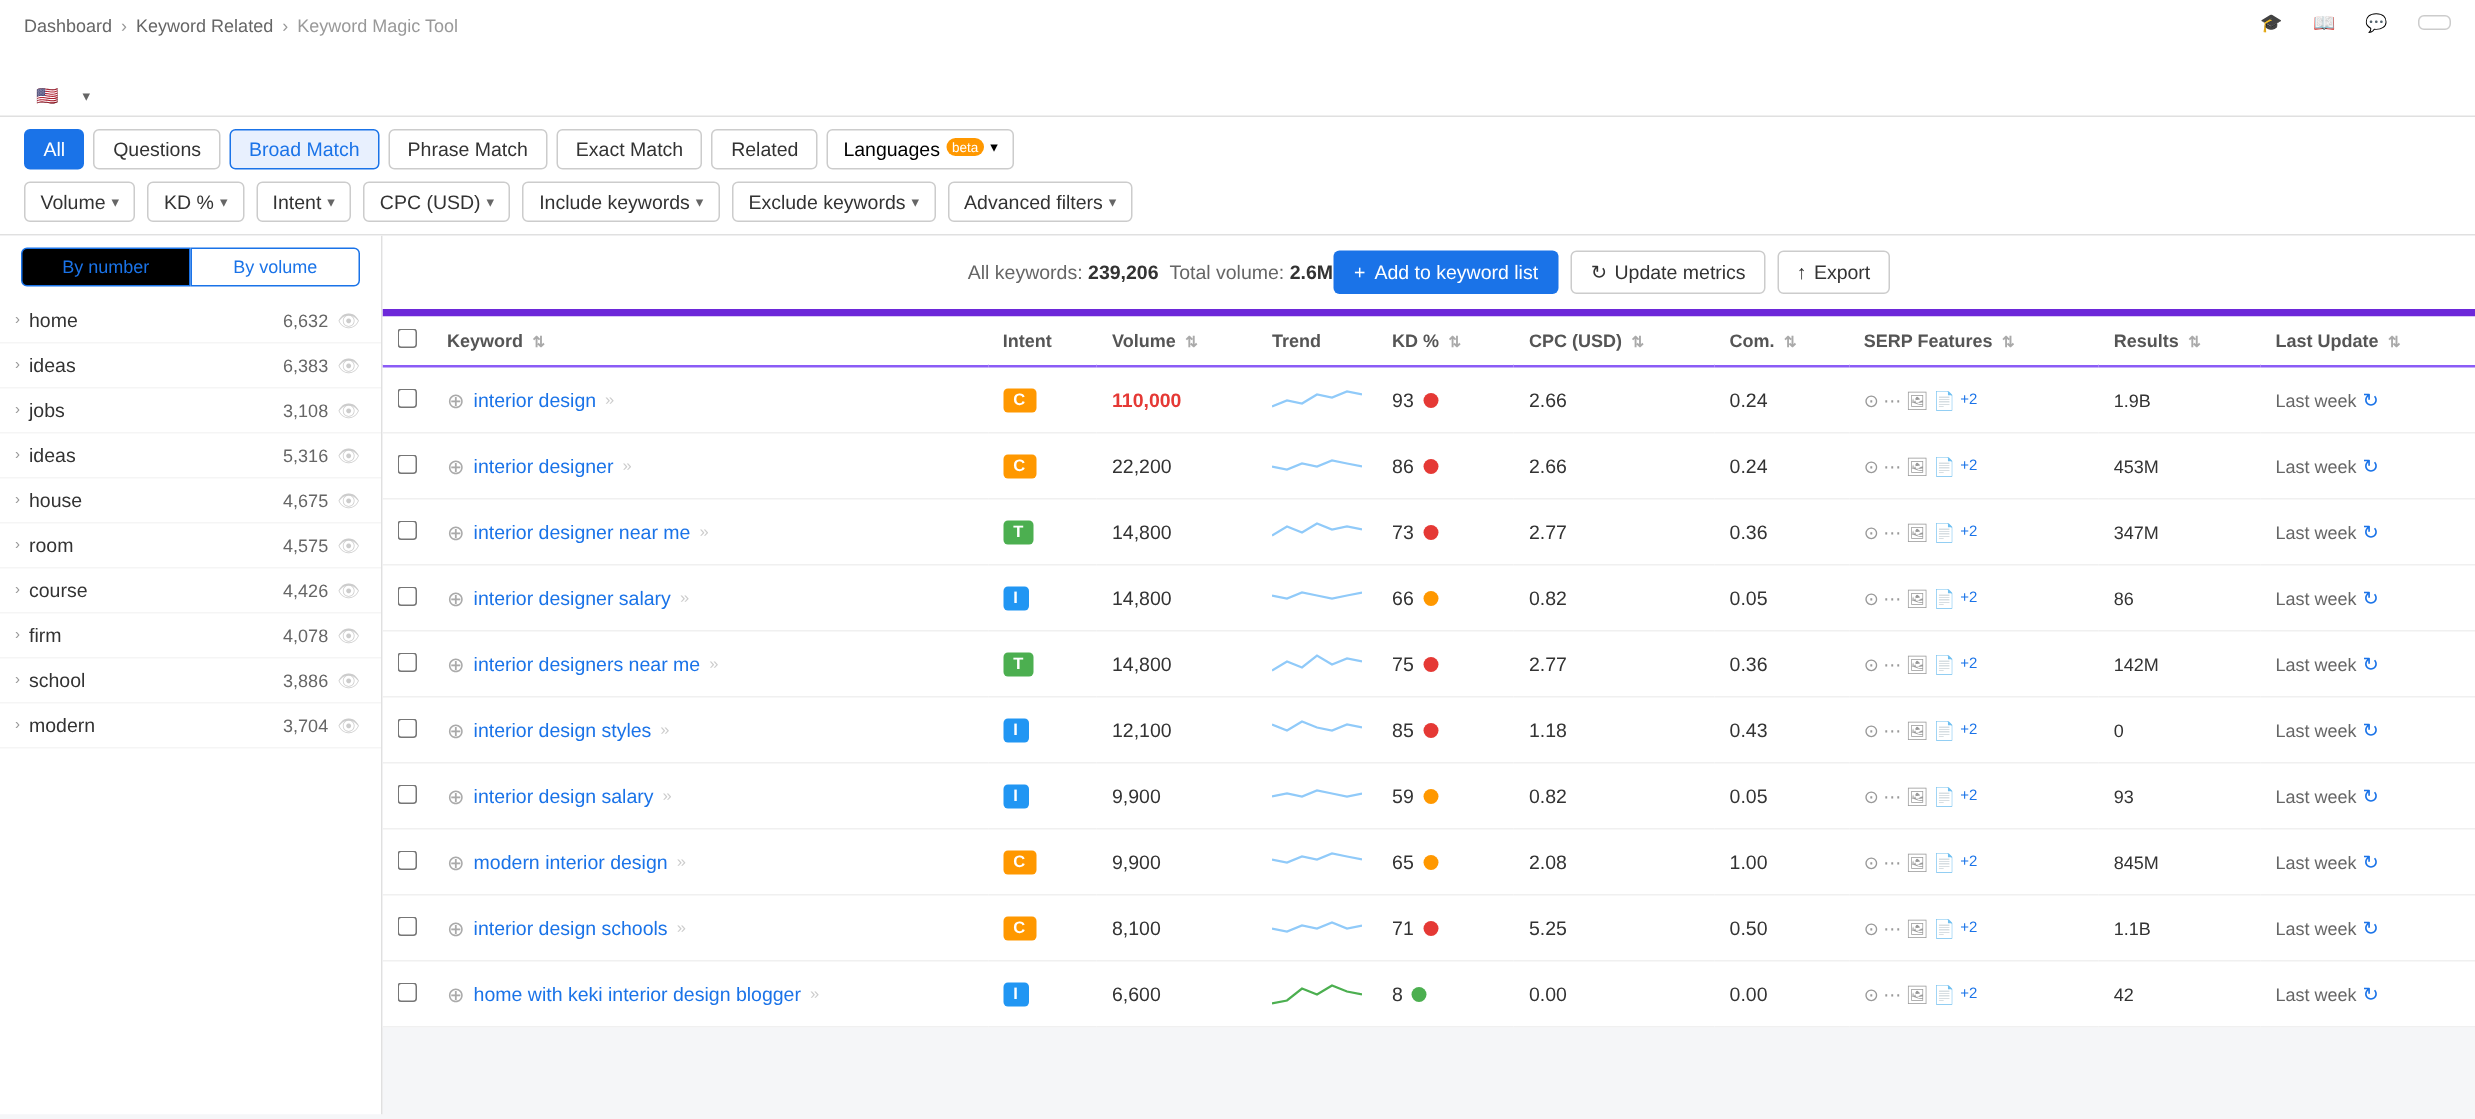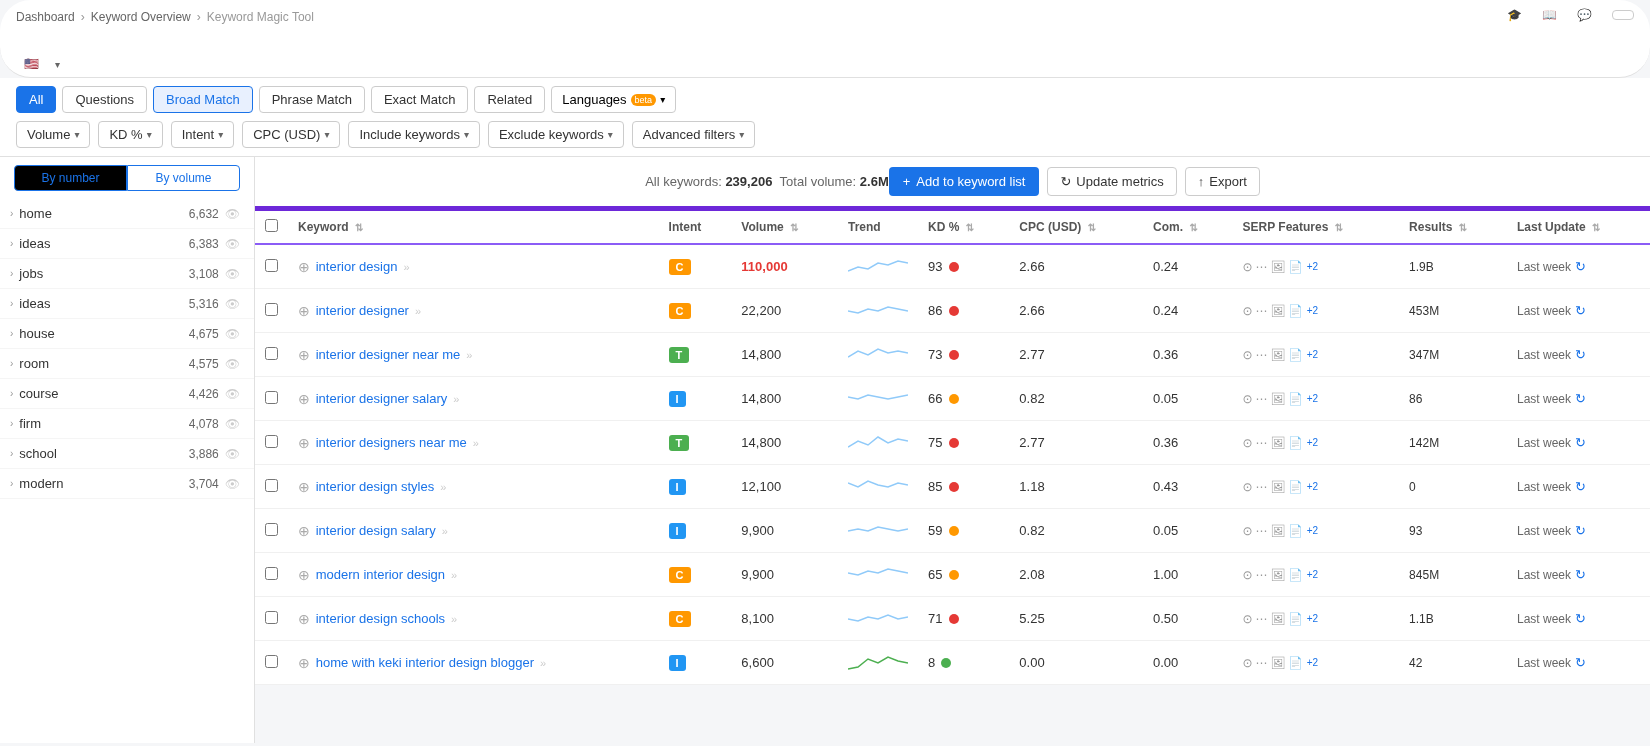--- a/index.html
+++ b/index.html
@@ -1,18 +1,18 @@
 <!DOCTYPE html>
 <html><head>
   <meta charset="utf-8">
   <style>
     * { box-sizing: border-box; margin: 0; padding: 0; }
     body { font-family: Arial, sans-serif; font-size: 13px; background: #f5f6f8; color: #333; }
 
-    .top-bar { background: #fff; border-bottom: 1px solid #e0e0e0; padding: 6px 16px 0 16px; border-radius: 31px; }
+    .top-bar { background: #fff; border-bottom: 1px solid #e0e0e0; padding: 6px 16px 0 16px; }
     .breadcrumb { font-size: 12px; color: #666; display: flex; align-items: center; gap: 6px; padding-top: 4px; }
     .breadcrumb a { color: #666; text-decoration: none; }
     .breadcrumb span { color: #999; }
     .top-right { position: absolute; top: 8px; right: 16px; display: flex; align-items: center; gap: 16px; font-size: 12px; }
     .top-right a { color: #2563eb; text-decoration: none; display: flex; align-items: center; gap: 4px; }
     .view-history-btn { border: 1px solid #ccc; background: #fff; padding: 4px 10px; border-radius: 4px; font-size: 12px; cursor: pointer; color: #333; }
 
     .page-title-row { display: flex; align-items: center; padding: 6px 0 4px 0; }
     .page-title { font-size: 20px; font-weight: 700; color: #1a1a1a; }
     .page-title span { font-weight: 400; color: #555; }
@@ -21,21 +21,21 @@
     .db-row a { color: #2563eb; text-decoration: none; display: flex; align-items: center; gap: 3px; }
 
     .filter-bar { background: #fff; border-bottom: 1px solid #e0e0e0; padding: 8px 16px; display: flex; flex-direction: column; gap: 8px; }
     .filter-row1 { display: flex; align-items: center; gap: 6px; flex-wrap: wrap; }
     .filter-row2 { display: flex; align-items: center; gap: 8px; flex-wrap: wrap; }
 
     .tab-btn { padding: 5px 12px; border-radius: 4px; border: 1px solid #ccc; background: #fff; cursor: pointer; font-size: 13px; color: #333; }
     .tab-btn.active { background: #1a73e8; color: #fff; border-color: #1a73e8; }
     .tab-btn.active-outline { background: #e8f0fe; color: #1a73e8; border-color: #1a73e8; }
 
-    .languages-btn { display: flex; align-items: center; gap: 4px; padding: 5px 10px; border-radius: 4px; border: 1px solid #ccc; background: #fff; cursor: pointer; font-size: 13px; }
+    .languages-btn { display: flex; align-items: flex-start; gap: 4px; padding: 5px 10px; border-radius: 4px; border: 1px solid #ccc; background: #fff; cursor: pointer; font-size: 13px; }
     .beta-badge { background: #ff9800; color: #fff; font-size: 9px; padding: 1px 4px; border-radius: 8px; }
 
     .dropdown-btn { display: flex; align-items: center; gap: 4px; padding: 5px 10px; border-radius: 4px; border: 1px solid #ccc; background: #fff; cursor: pointer; font-size: 13px; color: #333; }
     .dropdown-btn .chevron { font-size: 10px; color: #666; }
 
     .main-content { display: flex; height: calc(100vh - 160px); overflow: hidden; }
 
     .sidebar { width: 255px; background: #fff; border-right: 1px solid #e0e0e0; overflow-y: auto; flex-shrink: 0; }
     .sidebar-header { padding: 10px 14px; font-size: 12px; color: #666; border-bottom: 1px solid #f0f0f0; display: flex; justify-content: space-between; align-items: center; }
     .sidebar-header .count { font-weight: 600; color: #333; }
@@ -104,21 +104,21 @@
   </style>
 </head>
 <body>
 
 <div style="position:relative;">
 
   <div class="top-bar">
     <div class="breadcrumb">
       <a href="#">Dashboard</a>
       <span>›</span>
-      <a href="#">Keyword Overview</a>
+      <a href="#">Keyword Related</a>
       <span>›</span>
       <span>Keyword Magic Tool</span>
     </div>
 
     <div class="top-right">
       <a href="#">
         <span>🎓</span>
         <span></span>
       </a>
       <a href="#">

